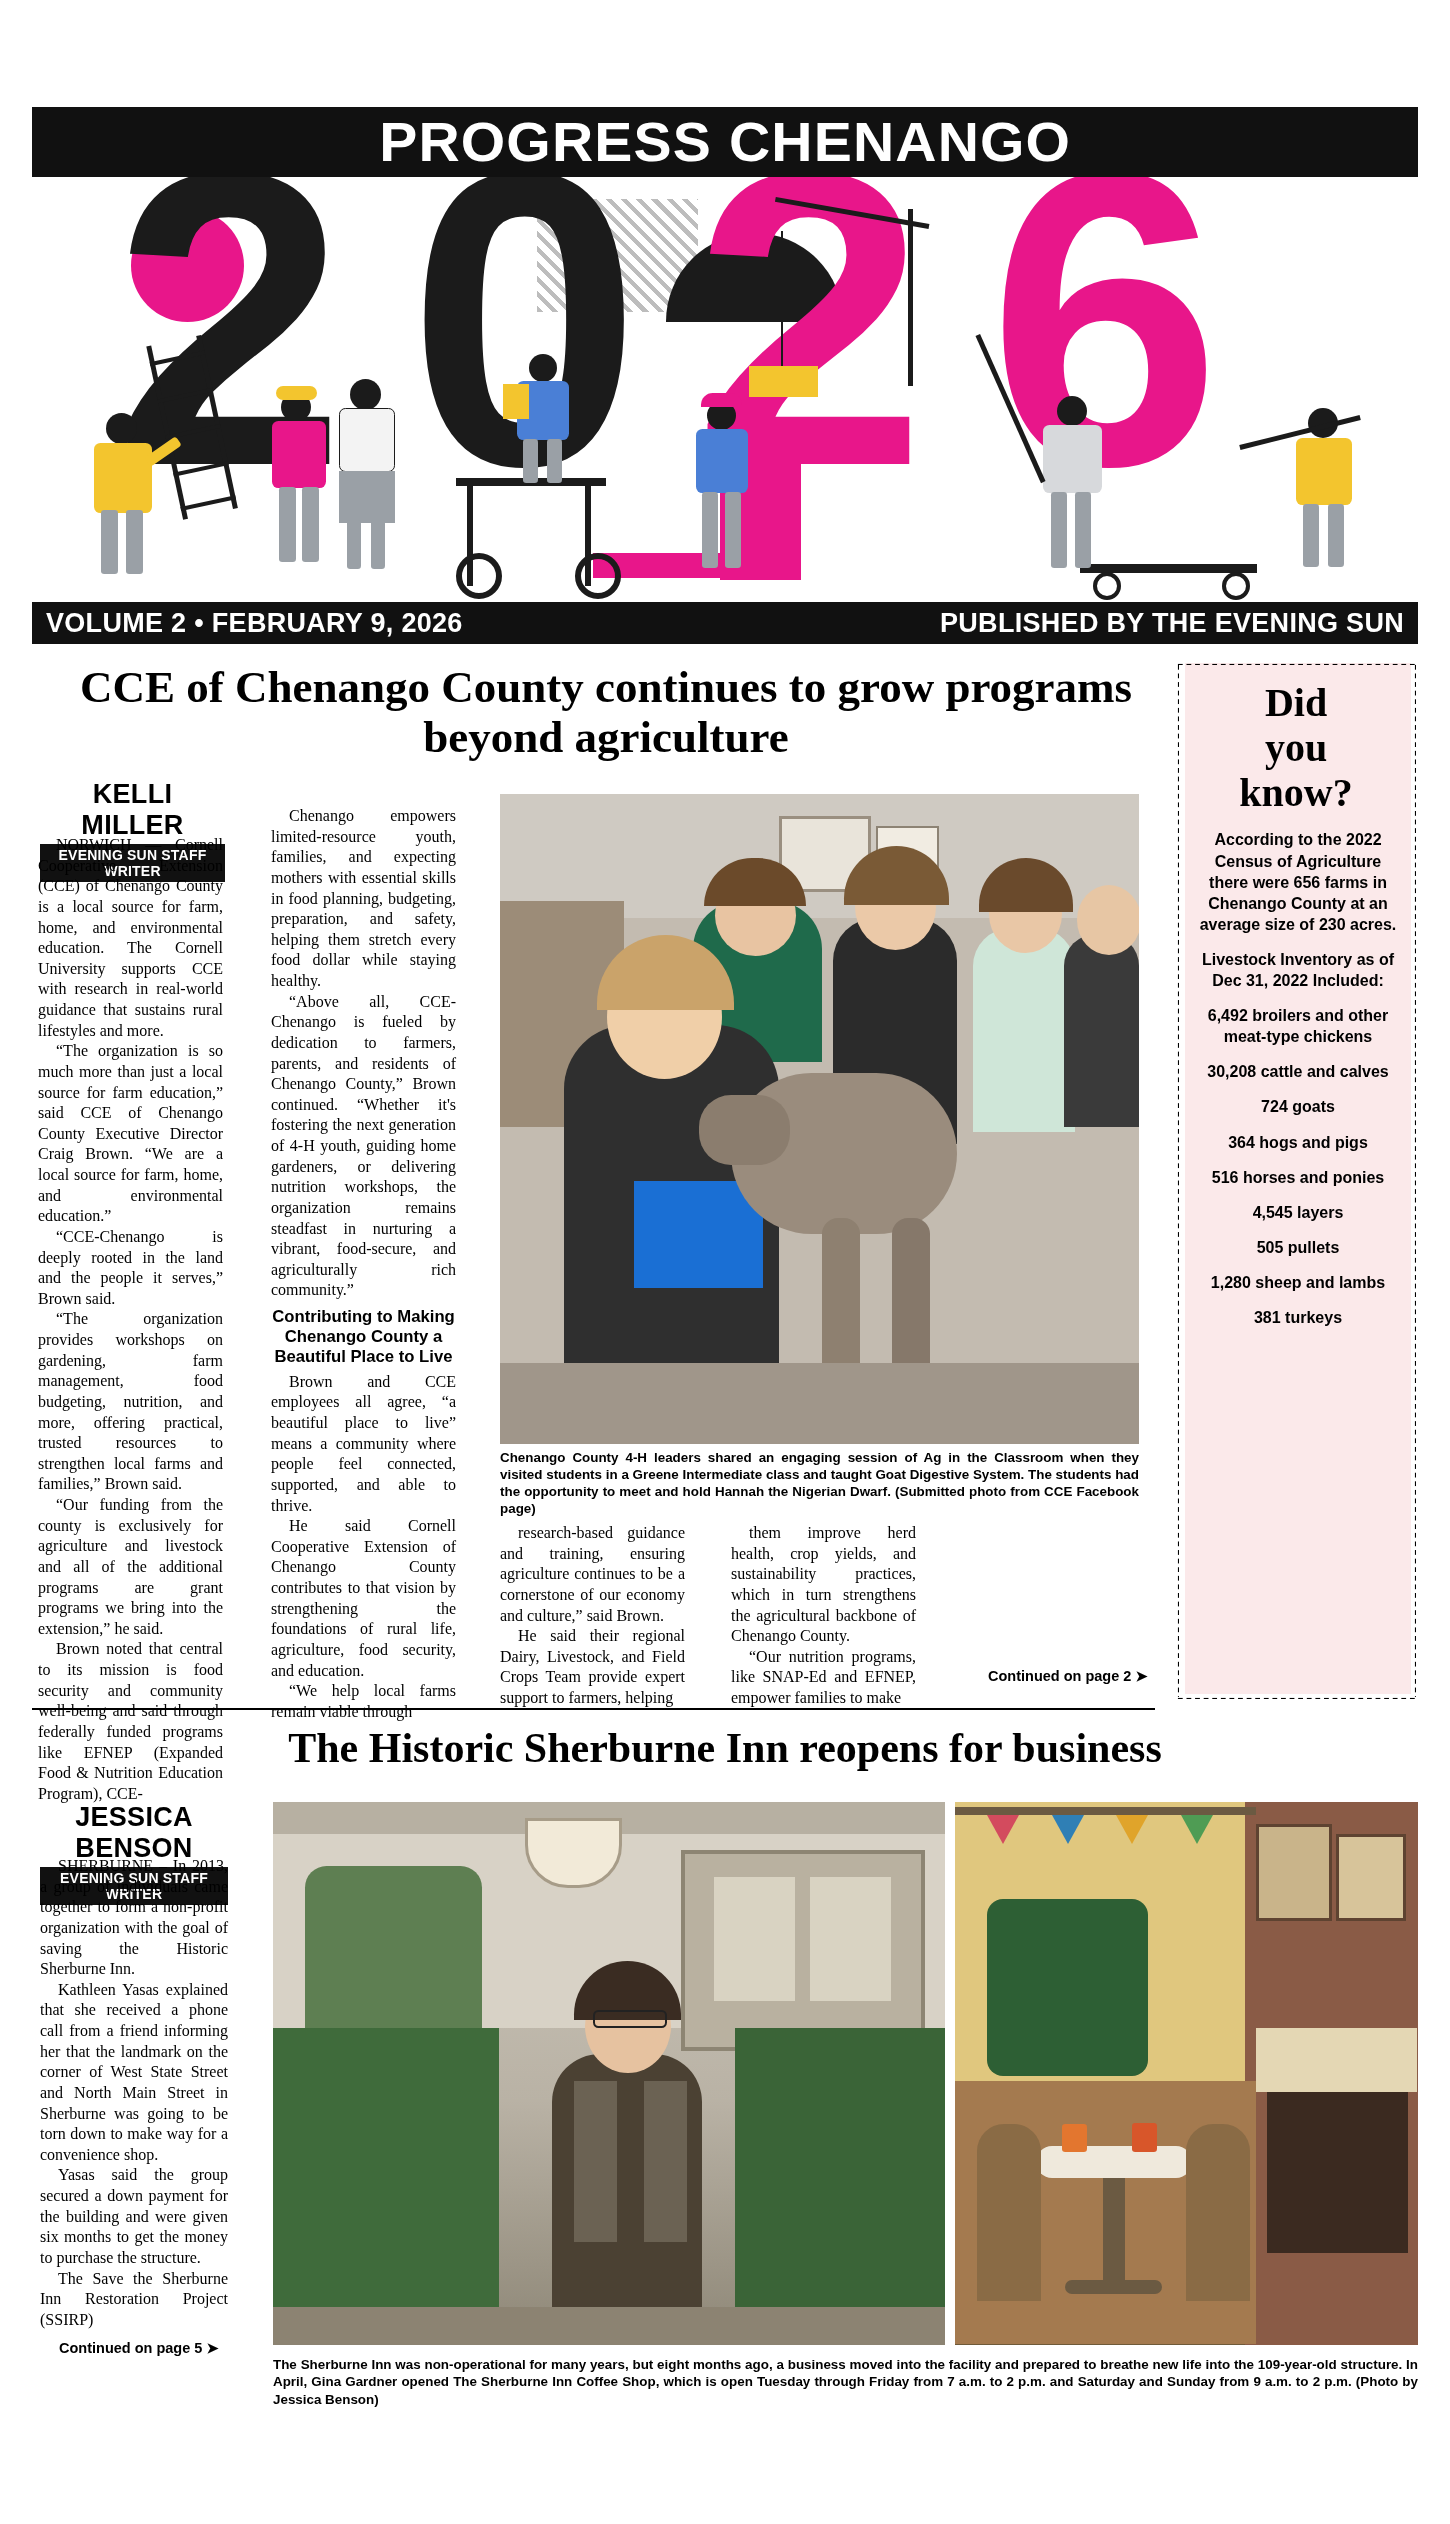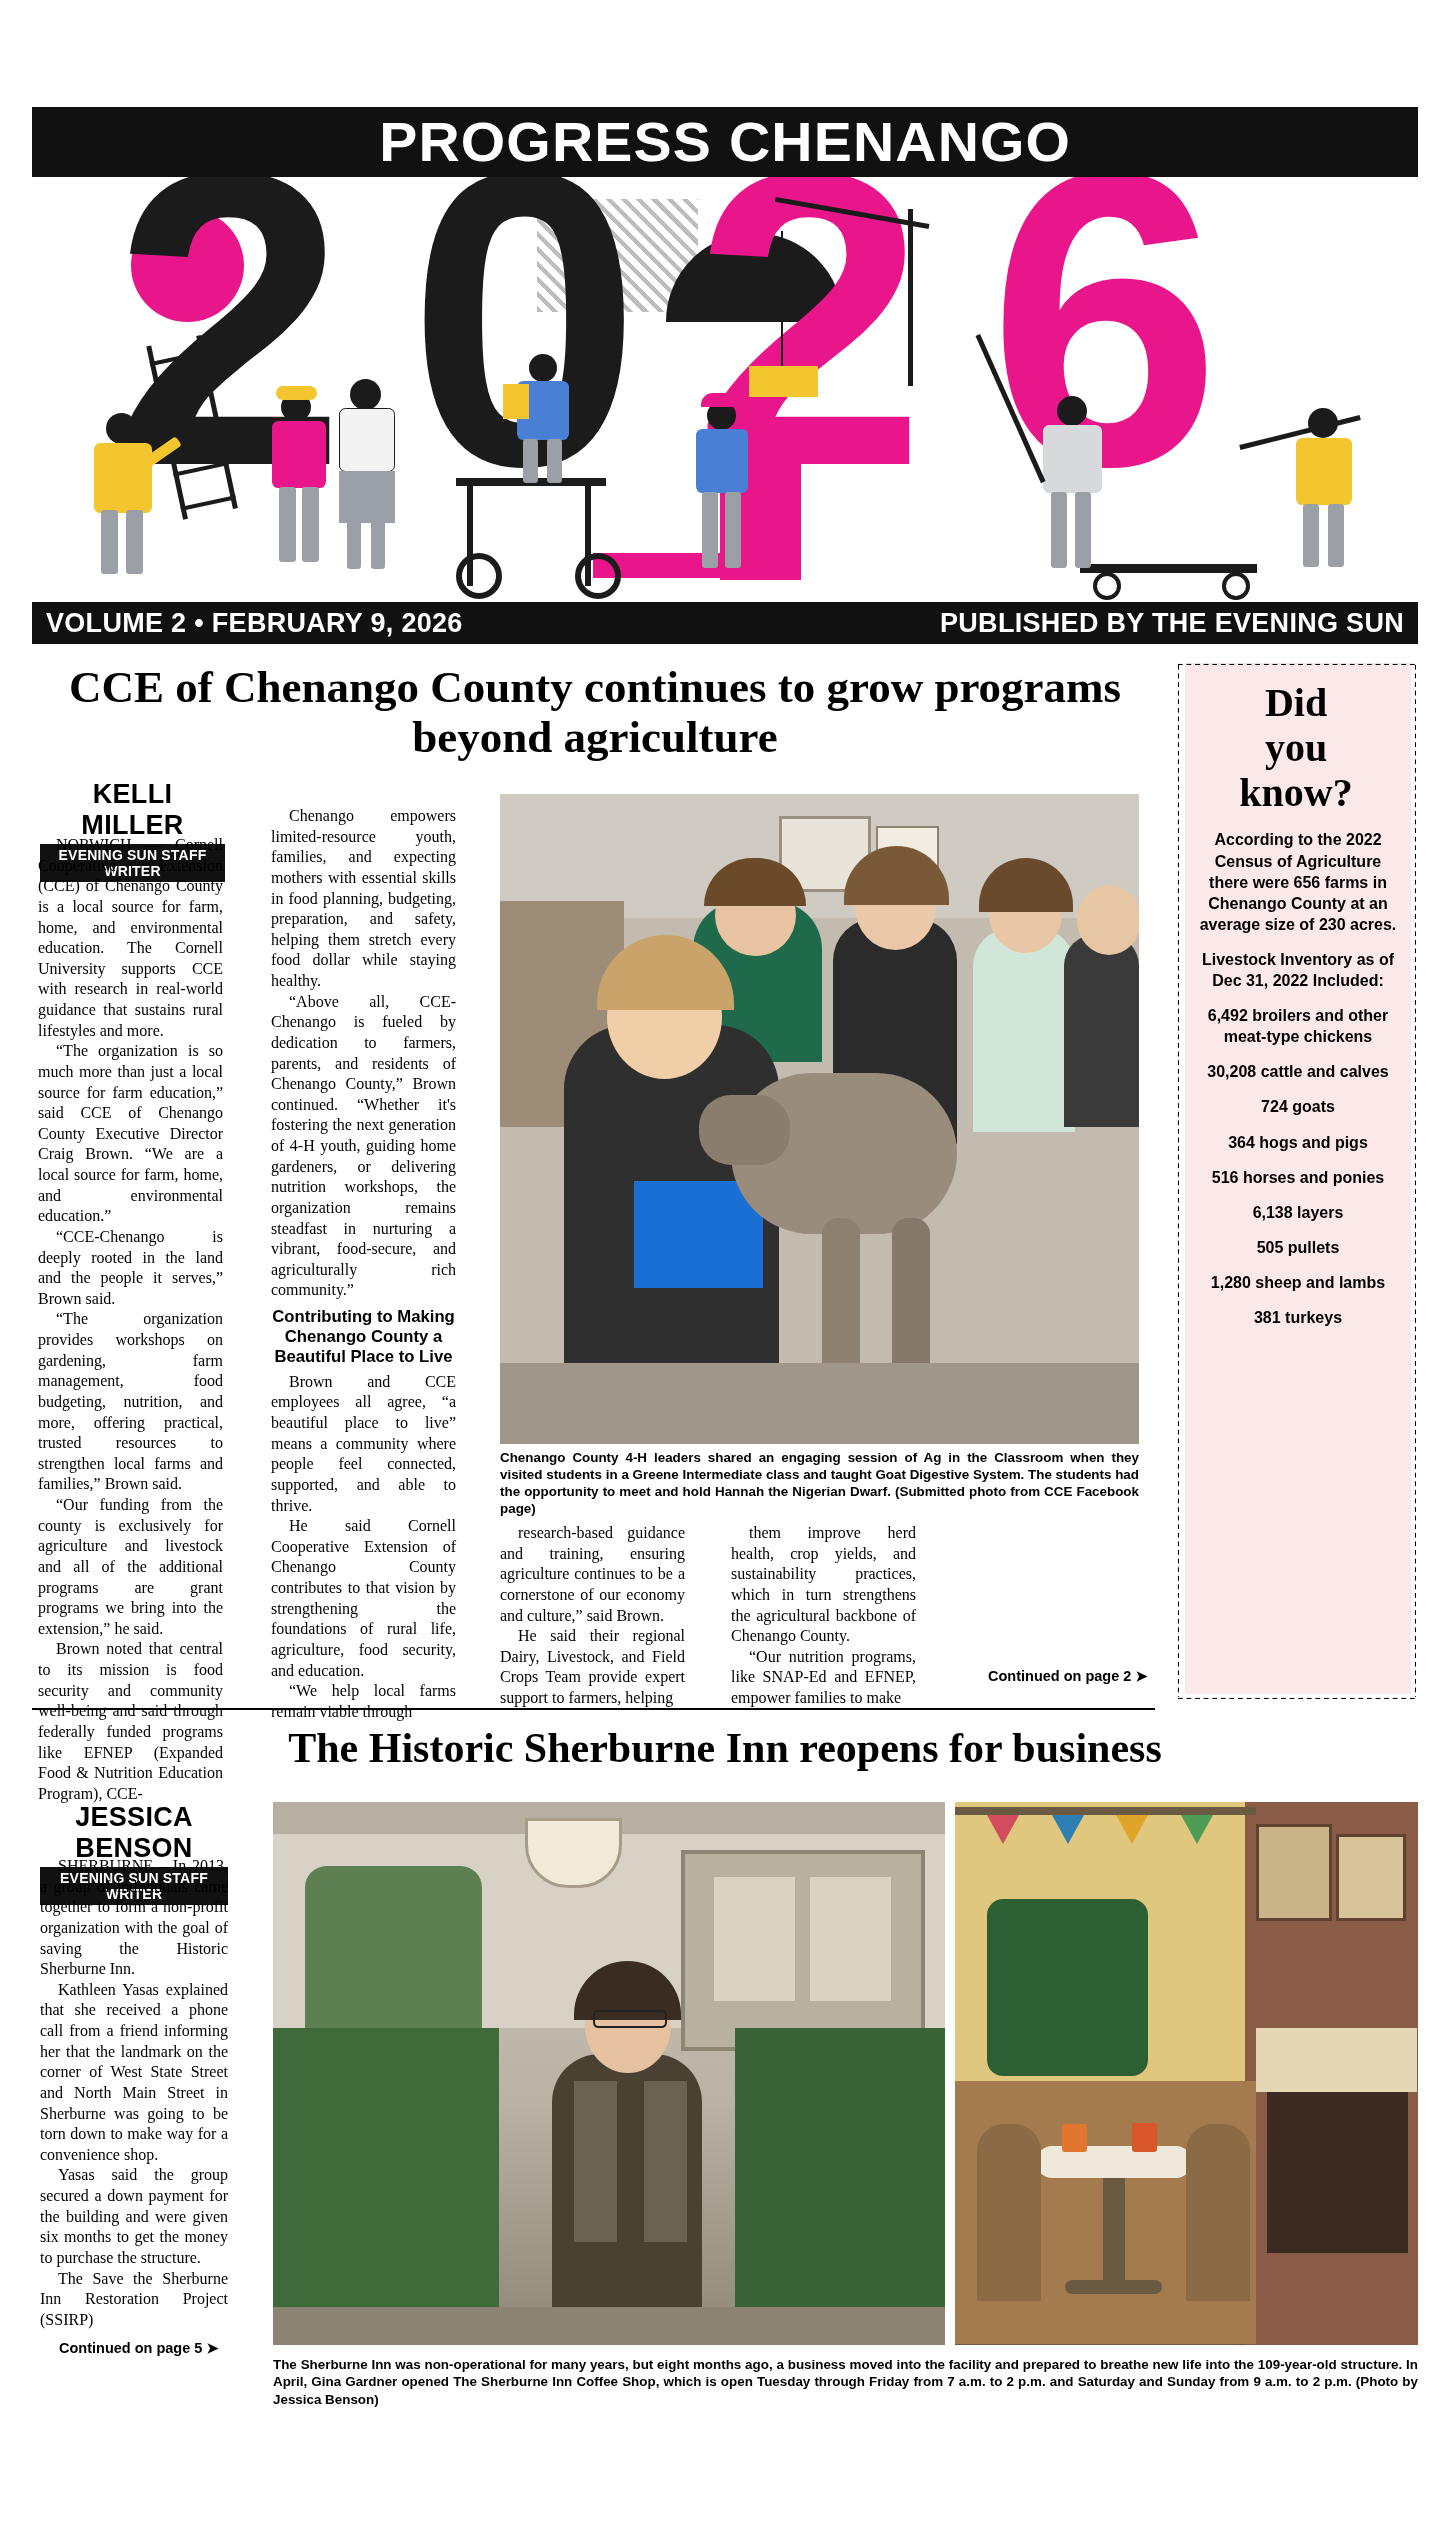--- a/index.html
+++ b/index.html
@@ -177,21 +177,21 @@
   }
 
   
   .rule {
     position: absolute;
     background: #000;
   }
 
   .headline1 {
     position: absolute;
-    left: 58px; top: 663px;
+    left: 69px; top: 663px;
     width: 1074px;
     text-align: center;
     font-family: "Liberation Serif", serif;
     font-weight: bold;
     font-size: 45px;
     line-height: 1.1;
   }
 
   .byline-name {
     font-family: "Liberation Sans", sans-serif;
@@ -511,21 +511,21 @@
       <span>you</span><br>
       <span>know?</span>
     </h2>
     <div class="fact">According to the 2022 Census of Agriculture there were 656 farms in Chenango County at an average size of 230 acres.</div>
     <div class="fact">Livestock Inventory as of Dec 31, 2022 Included:</div>
     <div class="stat">6,492 broilers and other meat-type chickens</div>
     <div class="stat">30,208 cattle and calves</div>
     <div class="stat">724 goats</div>
     <div class="stat">364 hogs and pigs</div>
     <div class="stat">516 horses and ponies</div>
-    <div class="stat">6,138 layers</div>
+    <div class="stat">4,545 layers</div>
     <div class="stat">505 pullets</div>
     <div class="stat">1,280 sheep and lambs</div>
     <div class="stat">381 turkeys</div>
   </div>
 
   <div style="position:absolute;left:1176px;top:663px;width:3.2px;height:1034px;
      background-image:radial-gradient(#000 45%, transparent 46%);
      background-size:8.6px 8.6px;"></div>
   <div style="position:absolute;left:1413px;top:663px;width:3.2px;height:1034px;
      background-image:radial-gradient(#000 45%, transparent 46%);

